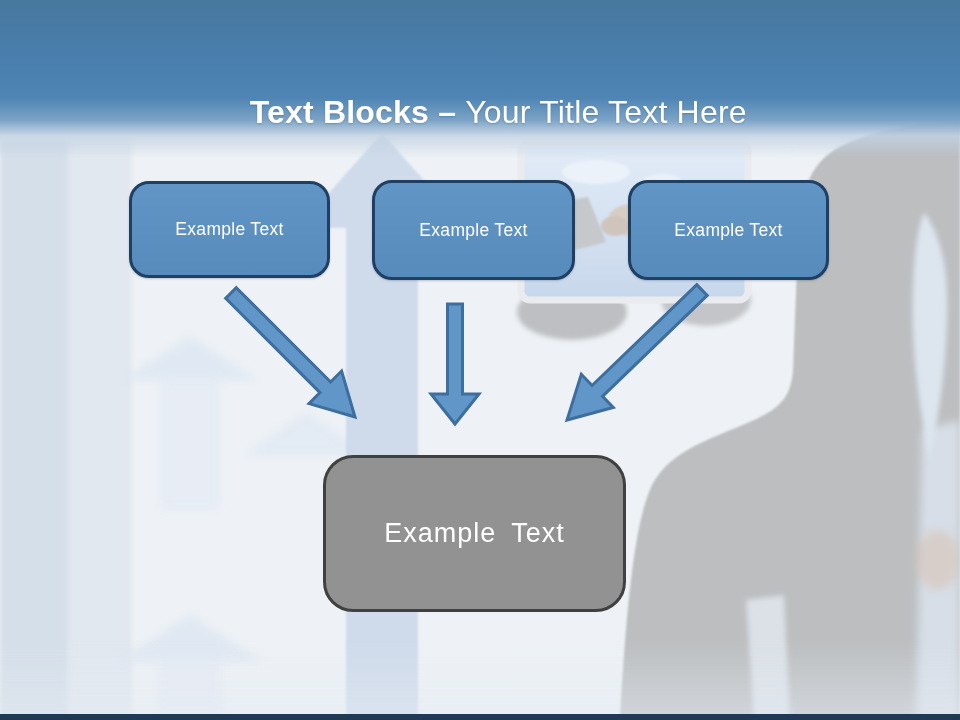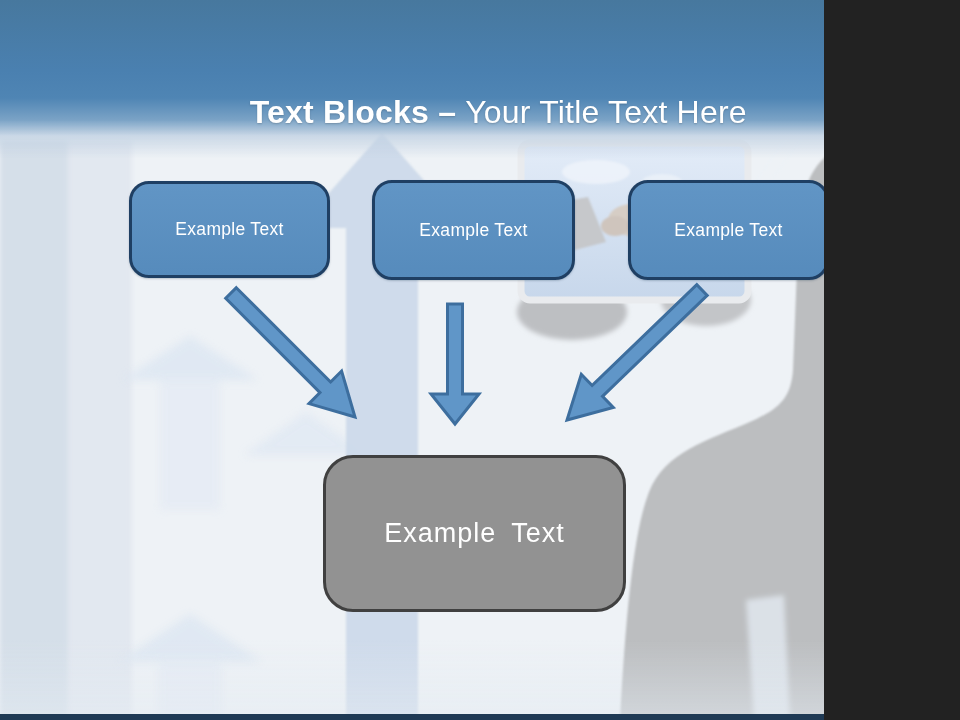--- a/index.html
+++ b/index.html
@@ -1,17 +1,17 @@
 <!DOCTYPE html>
 <html><head>
 <meta charset="utf-8">
 <style>
   html,body{margin:0;padding:0;background:#222;}
   .slide{
-    position:relative;width:824px;height:720px;overflow:hidden;
+    position:relative;width:960px;height:720px;overflow:hidden;
     background:#000000;
     font-family:"Liberation Sans", sans-serif;
   }
   .bg-scene{position:absolute;left:0;top:0;width:960px;height:720px;z-index:1;}
   .header-banner{
     position:absolute;left:0;top:0;width:960px;height:158px;z-index:2;
     background:linear-gradient(180deg,
       #47789e 0%, #4a80b0 45%, #4f85b4 62%, #7ba3c6 76%,
       rgba(193,209,226,0.80) 86%, rgba(238,242,246,0) 100%);
   }

